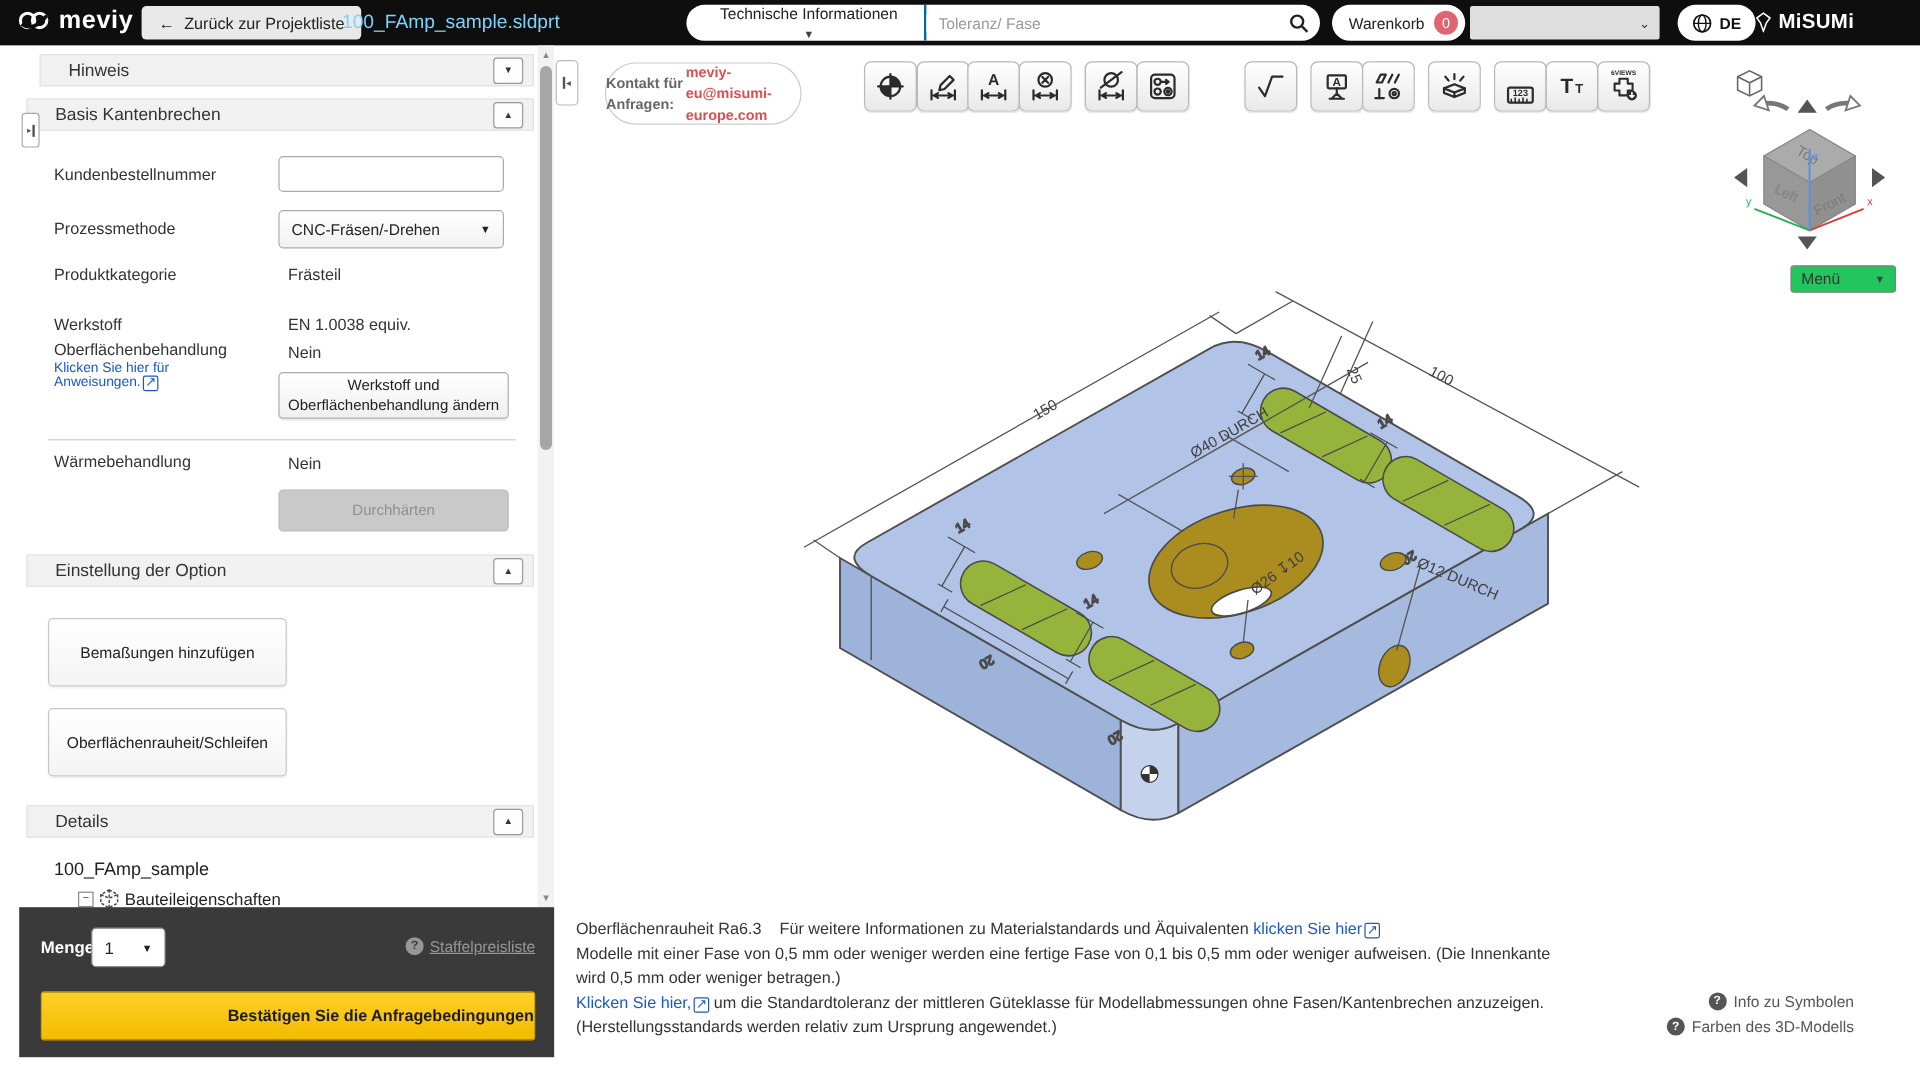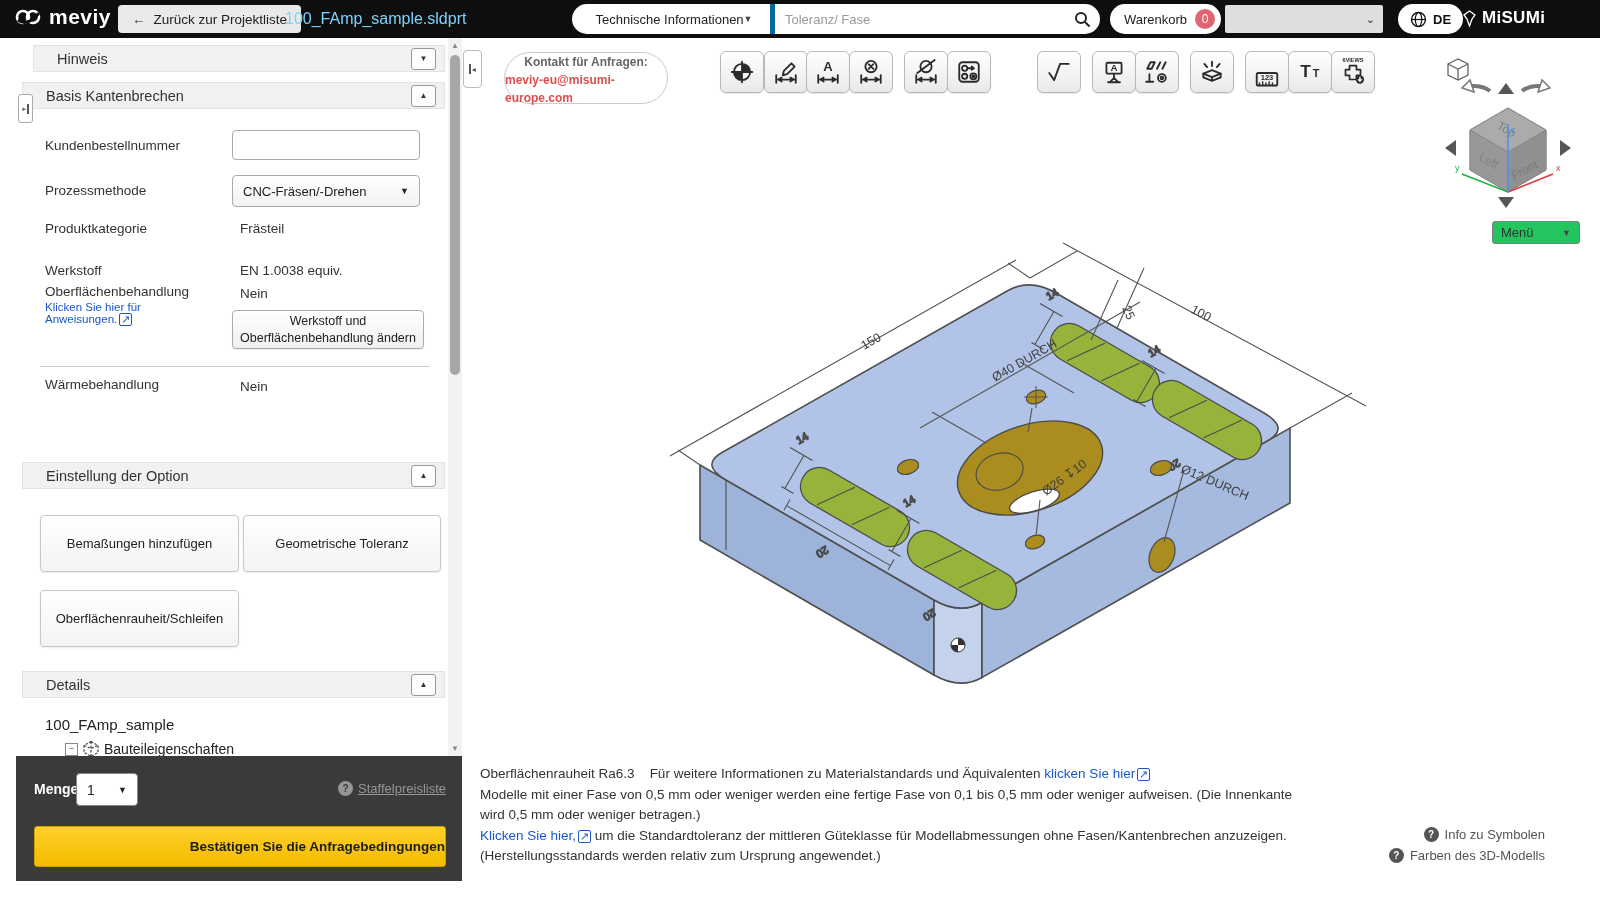--- a/index.html
+++ b/index.html
@@ -4,21 +4,21 @@
 <style>
   html,body{margin:0;padding:0;background:#fff;font-family:"Liberation Sans",sans-serif;color:#333;}
   .stage{position:relative;width:1600px;height:900px;overflow:hidden;background:#fff;}
   .abs{position:absolute;}
   
   .topbar{position:absolute;left:0;top:0;width:1600px;height:38px;background:#0e0e0e;display:flex;align-items:center;}
   .logo{position:absolute;left:14px;top:5px;display:flex;align-items:center;gap:5px;color:#fff;font-size:21px;font-weight:bold;letter-spacing:.5px;}
   .backbtn{position:absolute;left:118px;top:5px;height:28px;background:#e9e9e9;border-radius:4px;display:flex;align-items:center;gap:8px;padding:0 14px;font-size:13.5px;color:#222;}
   .filename{position:absolute;left:285px;top:10px;color:#7dd3fc;font-size:16px;}
   .searchpill{position:absolute;left:572px;top:4px;width:528px;height:30px;background:#fff;border-radius:16px;display:flex;align-items:center;overflow:hidden;}
-  .searchsel{width:172px;height:100%;display:flex;align-items:center;justify-content:center;padding:0 10px 0 16px;border-right:5px solid #0369a1;font-size:13px;color:#222;}
+  .searchsel{width:172px;height:100%;display:flex;align-items:center;justify-content:space-between;padding:0 10px 0 16px;border-right:2px solid #0369a1;font-size:13px;color:#222;flex-direction:column;}
   .searchinput{flex:1;border:none;outline:none;font-size:13px;padding:0 8px 0 10px;font-family:"Liberation Sans",sans-serif;color:#333;}
   .searchinput::placeholder{color:#9a9a9a;}
   .sicon{width:36px;display:flex;align-items:center;justify-content:center;}
   .cartpill{position:absolute;left:1110px;top:4px;height:30px;background:#fff;border-radius:16px;display:flex;align-items:center;gap:8px;padding:0 6px 0 14px;font-size:13px;color:#222;}
   .cartbadge{width:20px;height:20px;border-radius:50%;background:#e06570;color:#fff;font-size:12px;display:flex;align-items:center;justify-content:center;}
   .grysel{position:absolute;left:1225px;top:5px;width:150px;height:28px;background:#dedede;border-radius:2px;display:flex;align-items:center;justify-content:flex-end;padding-right:8px;color:#333;font-size:11px;}
   .depill{position:absolute;left:1398px;top:4px;height:30px;background:#fff;border-radius:16px;display:flex;align-items:center;gap:6px;padding:0 12px;font-size:13px;font-weight:bold;color:#111;}
   .misumi{position:absolute;left:1462px;top:8px;display:flex;align-items:center;gap:5px;color:#fff;font-weight:bold;font-size:17px;letter-spacing:.3px;}
   
   .sidebar{position:absolute;left:0;top:38px;width:462px;height:862px;background:#fff;}
@@ -38,21 +38,21 @@
   .sb-arrow{position:absolute;left:0;width:14px;height:15px;color:#8a8a8a;font-size:8px;display:flex;align-items:center;justify-content:center;}
   .railtab{position:absolute;left:18px;top:56px;width:13px;height:27px;background:#fff;border:1px solid #aaa;border-radius:3px;display:flex;align-items:center;justify-content:center;font-size:7px;color:#555;gap:1px;}
   .sfooter{position:absolute;left:16px;top:718px;width:446px;height:125px;background:#3a3a3a;}
   .qtysel{position:absolute;left:60px;top:17px;width:62px;height:33px;background:#fff;border:1px solid #888;border-radius:4px;display:flex;align-items:center;justify-content:space-between;padding:0 10px;font-size:14px;color:#222;box-sizing:border-box;}
   .staffel{position:absolute;right:16px;top:25px;color:#969696;font-size:13px;display:flex;align-items:center;gap:5px;}
   .confirm{position:absolute;left:18px;top:70px;width:410px;height:39px;background:linear-gradient(#ffd028,#f3bb00);border:1px solid #cf9e00;border-radius:3px;display:flex;align-items:center;justify-content:flex-end;font-size:13.5px;font-weight:600;color:#1c1c1c;}
   .qicon{width:15px;height:15px;border-radius:50%;background:#969696;color:#3a3a3a;font-size:10px;font-weight:bold;display:flex;align-items:center;justify-content:center;}
   
   .main{position:absolute;left:462px;top:38px;width:1138px;height:862px;background:#fff;}
   .handle{position:absolute;left:1px;top:12px;width:17px;height:36px;background:#fff;border:1px solid #bbb;border-radius:4px;display:flex;align-items:center;justify-content:center;gap:1px;font-size:8px;color:#555;}
-  .contact{position:absolute;left:42px;top:14px;width:162px;height:50px;border:1.5px solid #ccc;border-radius:28px;display:flex;flex-direction:column;align-items:center;justify-content:flex-start;line-height:1.5;}
+  .contact{position:absolute;left:42px;top:14px;width:162px;height:50px;border:1.5px solid #ccc;border-radius:28px;display:flex;align-items:center;justify-content:flex-start;line-height:1.5;}
   .contact .l1{font-size:12px;font-weight:600;color:#666;}
   .contact .l2{font-size:12px;font-weight:600;color:#dd4e4e;}
   .tb{position:absolute;top:13px;width:42px;height:40px;border:1px solid #b9b9b9;border-radius:6px;background:linear-gradient(#fff,#e9e9e9);display:flex;flex-direction:column;align-items:center;justify-content:center;box-shadow:0 1px 1px rgba(0,0,0,.1);}
   .tb svg{stroke:#2b2b2b;fill:none;stroke-width:1.7;stroke-linecap:round;stroke-linejoin:round;}
   .tb svg text{stroke:none;fill:#2b2b2b;font-family:"Liberation Sans",sans-serif;font-weight:bold;}
   .menubtn{position:absolute;left:1030px;top:183px;width:88px;height:23px;background:#22c55e;border:1px solid #808080;border-radius:3px;display:flex;align-items:center;justify-content:space-between;padding:0 8px;font-size:13px;color:#333;box-sizing:border-box;}
   .notes{position:absolute;left:18px;top:726px;width:828px;font-size:13.5px;line-height:20.5px;color:#333;}
   .notes a{color:#1a57c8;text-decoration:none;}
   .ext{display:inline-block;font-size:11px;color:#1a57c8;border:1px solid #1a57c8;width:11px;height:11px;line-height:10px;text-align:center;border-radius:2px;margin-left:2px;}
   .helprow{position:absolute;display:flex;align-items:center;gap:6px;font-size:13px;color:#555;}
@@ -147,30 +147,30 @@
     </div>
     <div class="wbtn" style="left:232px;top:272px;width:190px;height:37px;">
       <span>Werkstoff und</span>
       <span>Oberflächenbehandlung ändern</span>
     </div>
 
     <div class="divider" style="left:40px;top:328px;width:390px;"></div>
 
     <div class="flabel" style="left:45px;top:339px;">Wärmebehandlung</div>
     <div class="fvalue" style="left:240px;top:341px;">Nein</div>
+    <div class="wbtn disabled" style="left:232px;top:370px;width:190px;height:33px;">
+      <span>Durchhärten</span>
+    </div>
 
     <div class="sbar-hdr" style="left:22px;top:424px;width:423px;">
       <span>Einstellung der Option</span>
       <span class="toggle">▲</span>
     </div>
     <div class="optbtn" style="left:40px;top:477px;width:185px;height:55px;">
         <span>Bemaßungen hinzufügen</span>
-      </div>
-    <div class="optbtn" style="left:243px;top:477px;width:184px;height:55px;">
-        <span>Geometrische Toleranz</span>
       </div>
     <div class="optbtn" style="left:40px;top:552px;width:185px;height:55px;">
         <span>Oberflächenrauheit/Schleifen</span>
       </div>
 
     <div class="sbar-hdr" style="left:22px;top:633px;width:423px;">
       <span>Details</span>
       <span class="toggle">▲</span>
     </div>
     <div class="abs" style="left:45px;top:678px;font-size:15px;color:#222;">100_FAmp_sample</div>

